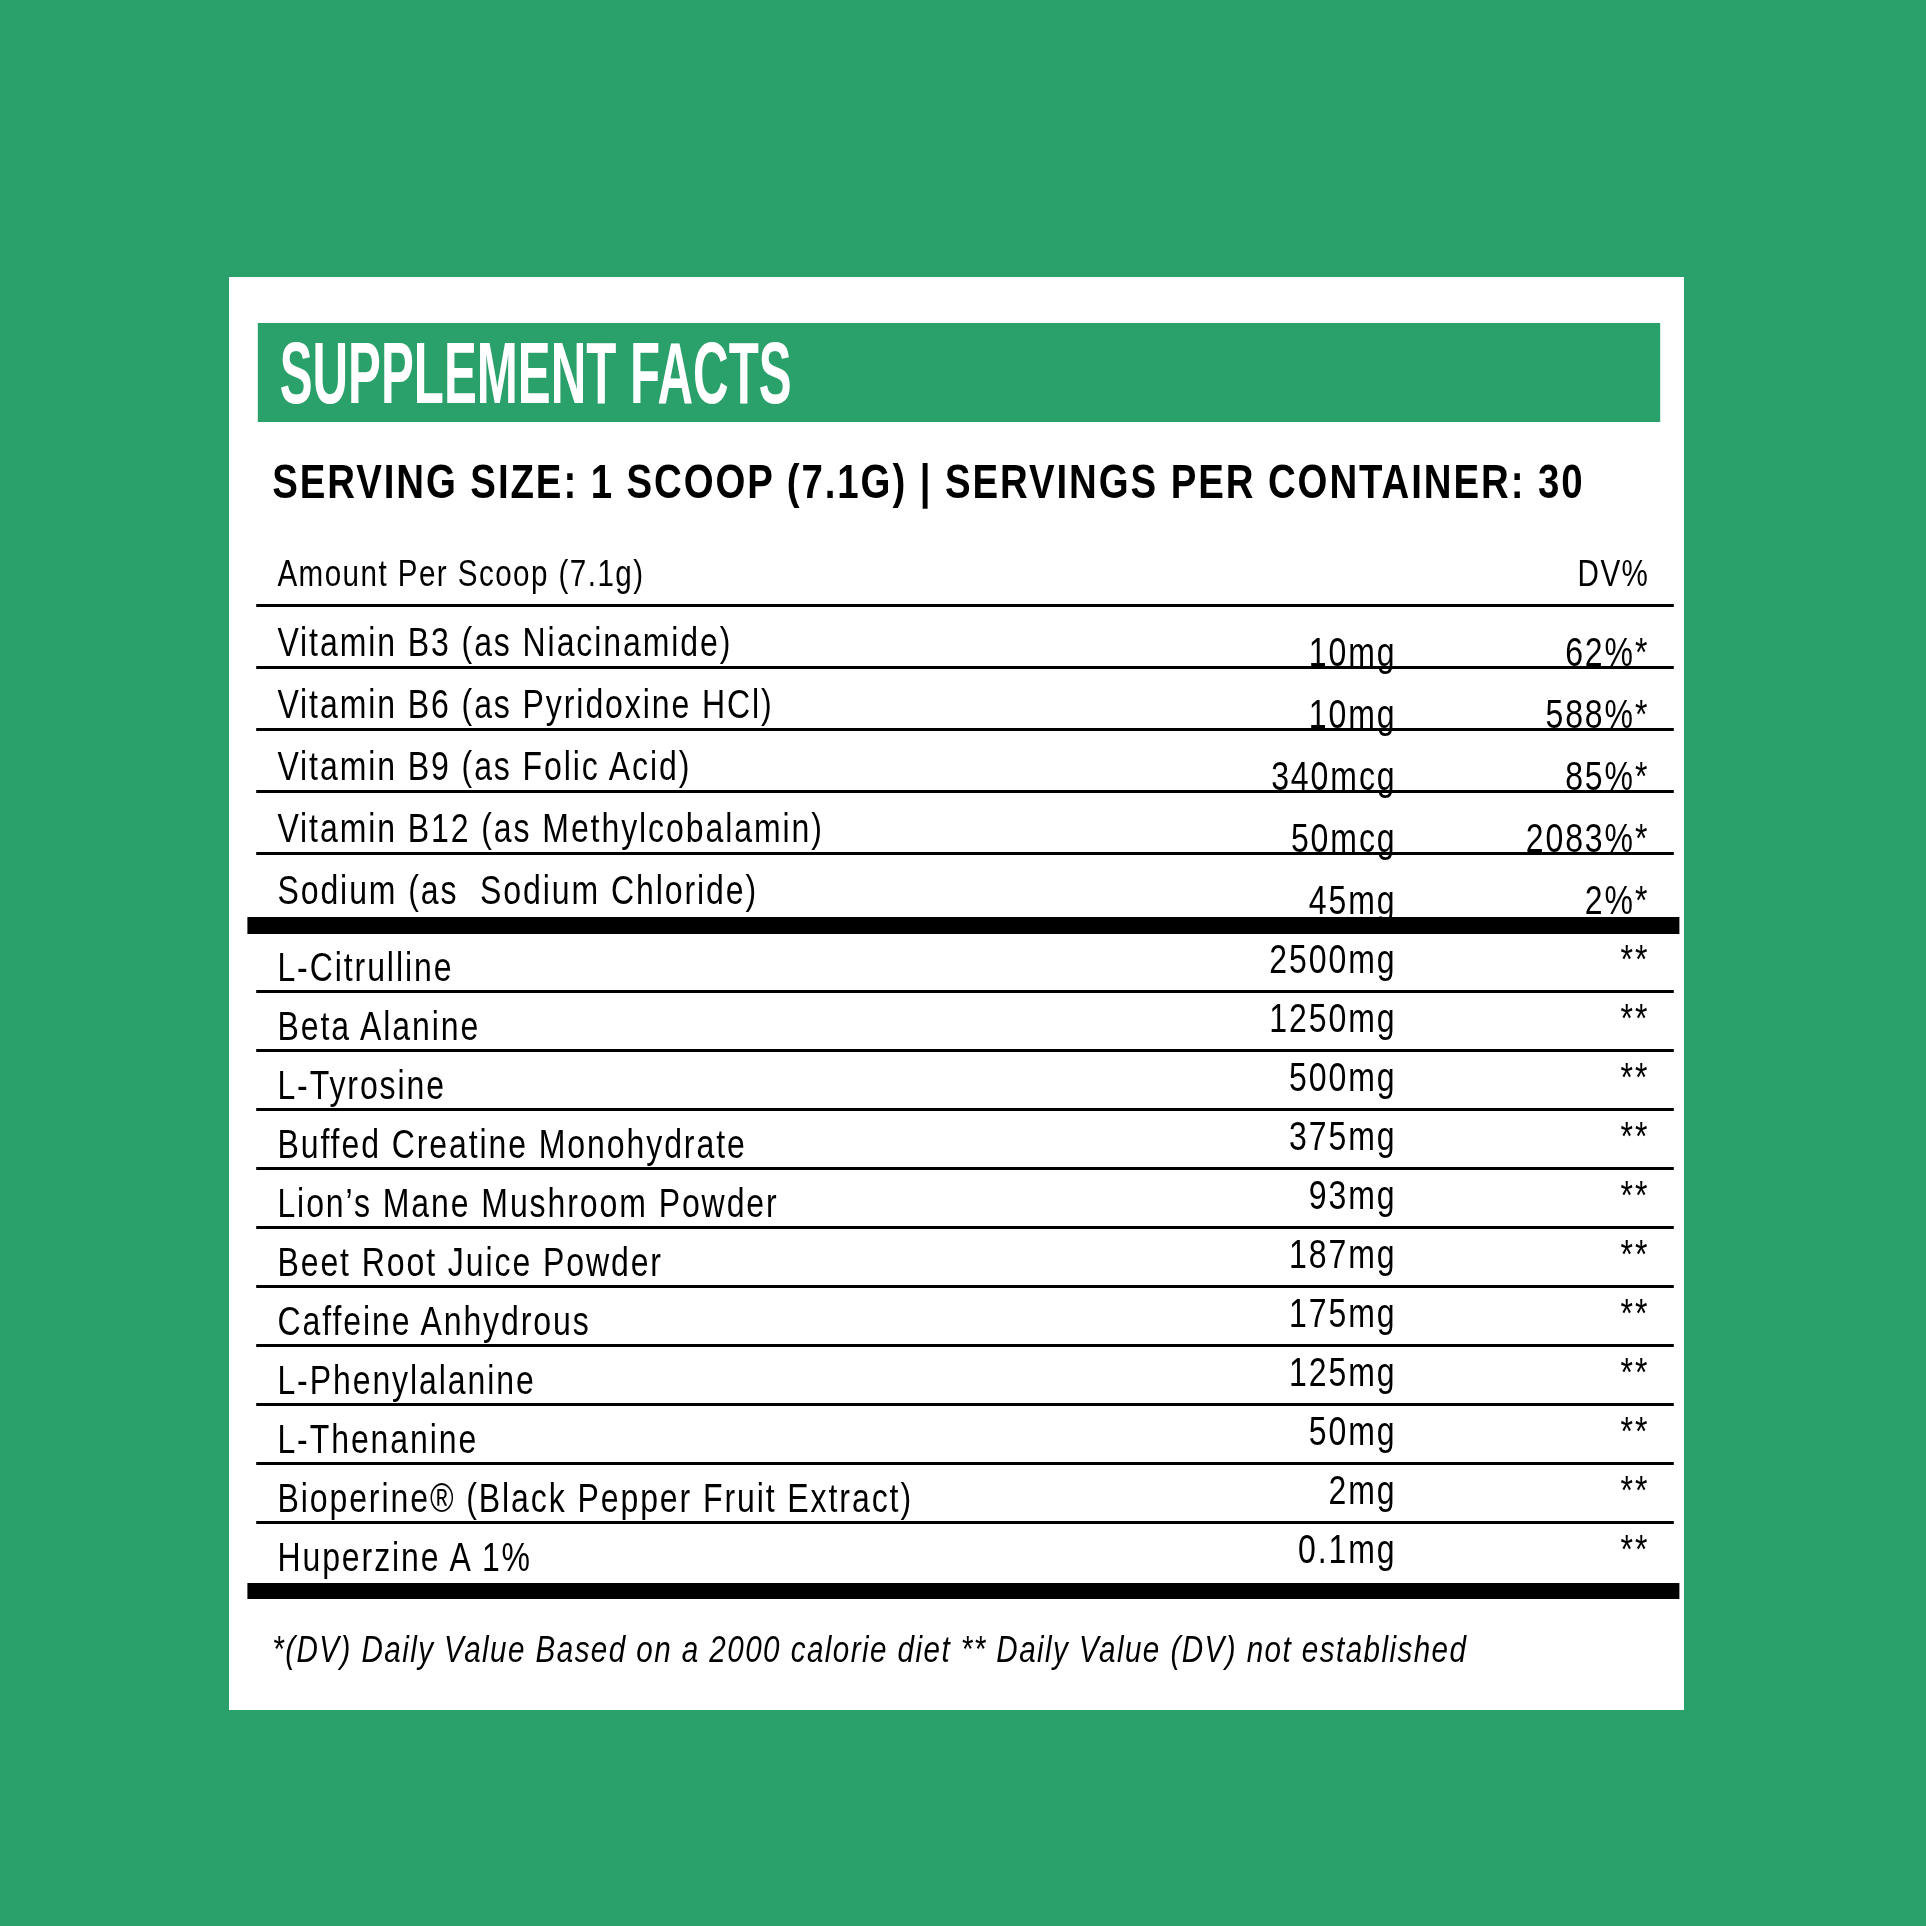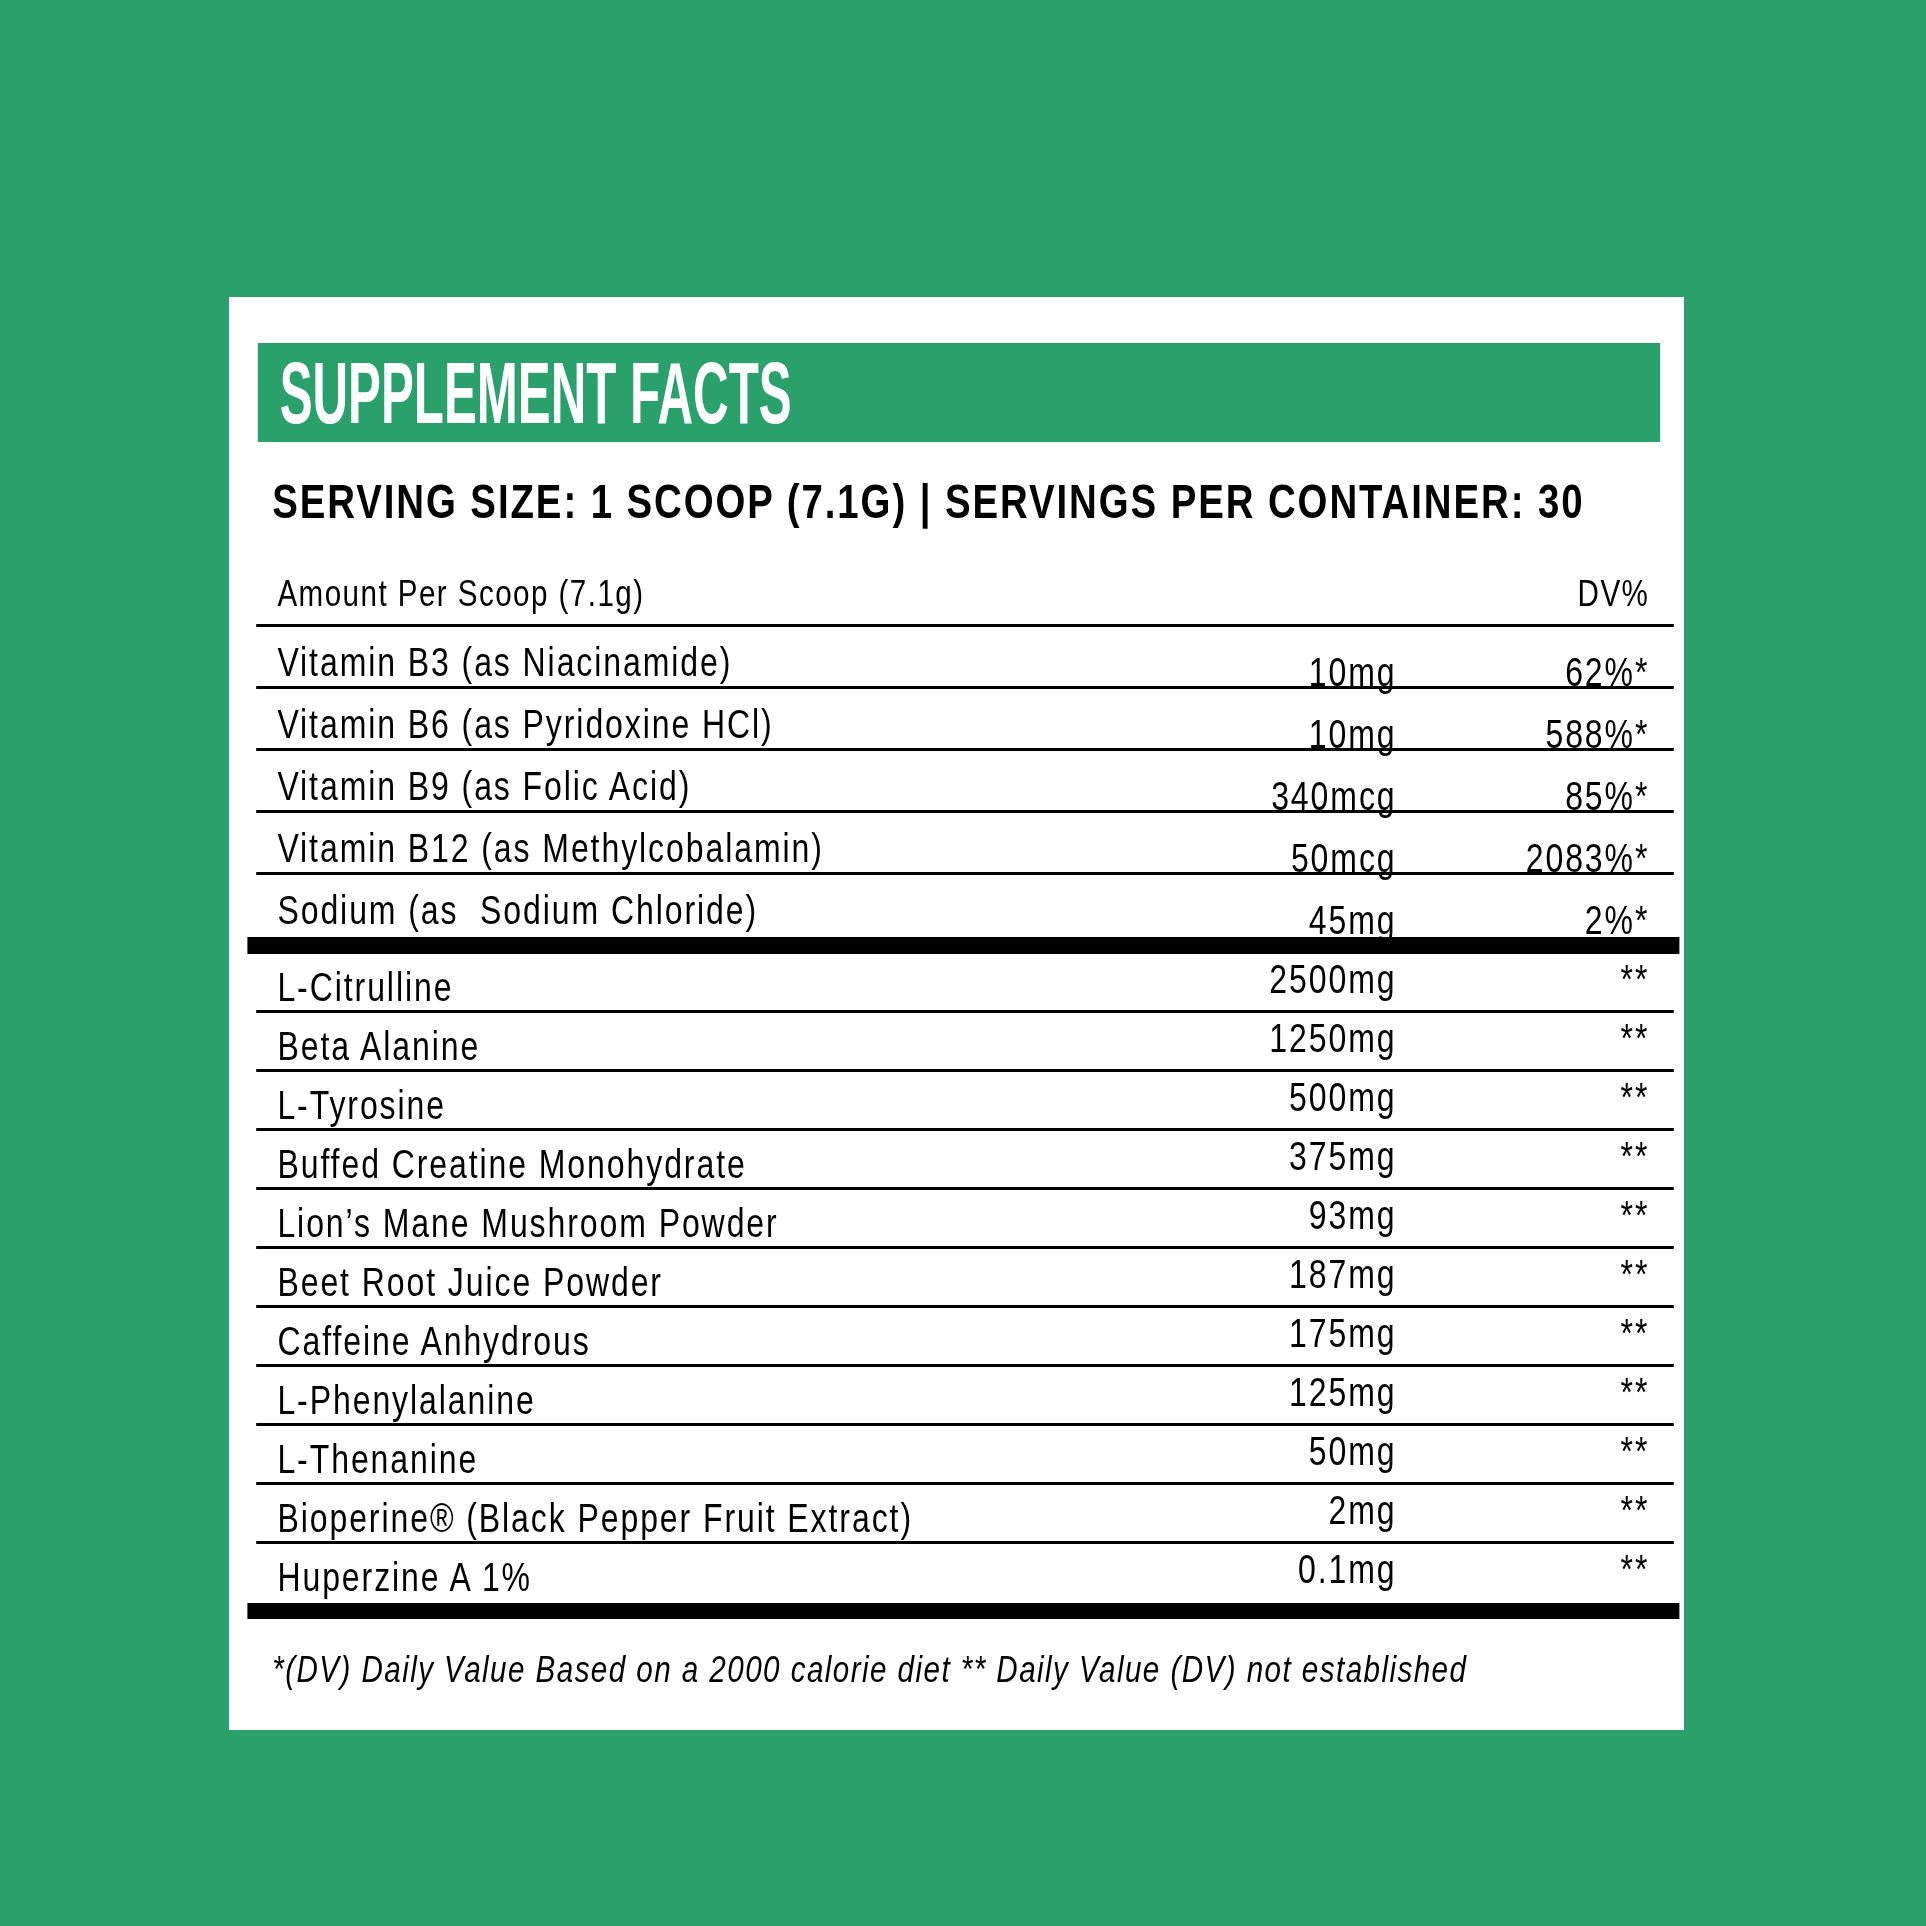--- a/index.html
+++ b/index.html
@@ -4,21 +4,21 @@
 <style>
   html,body{margin:0;padding:0;}
   body{
     width:1926px;height:1926px;position:relative;overflow:hidden;
     font-family:"Liberation Sans",sans-serif;
     -webkit-font-smoothing:antialiased;
   }
   .bg{position:absolute;inset:0;}
   .card{
     position:absolute;left:229px;top:277px;width:1455px;height:1433px;
-    background:#ffffff;overflow:hidden;margin-top:20px;
+    background:#ffffff;overflow:hidden;
   }
   
   .squeeze{
     width:1819px;transform:scaleX(0.8);transform-origin:0 0;
     color:#000;
   }
   .titlebar{
     margin:46px 30px 0 36px;height:99px;
     display:flex;align-items:center;
   }

